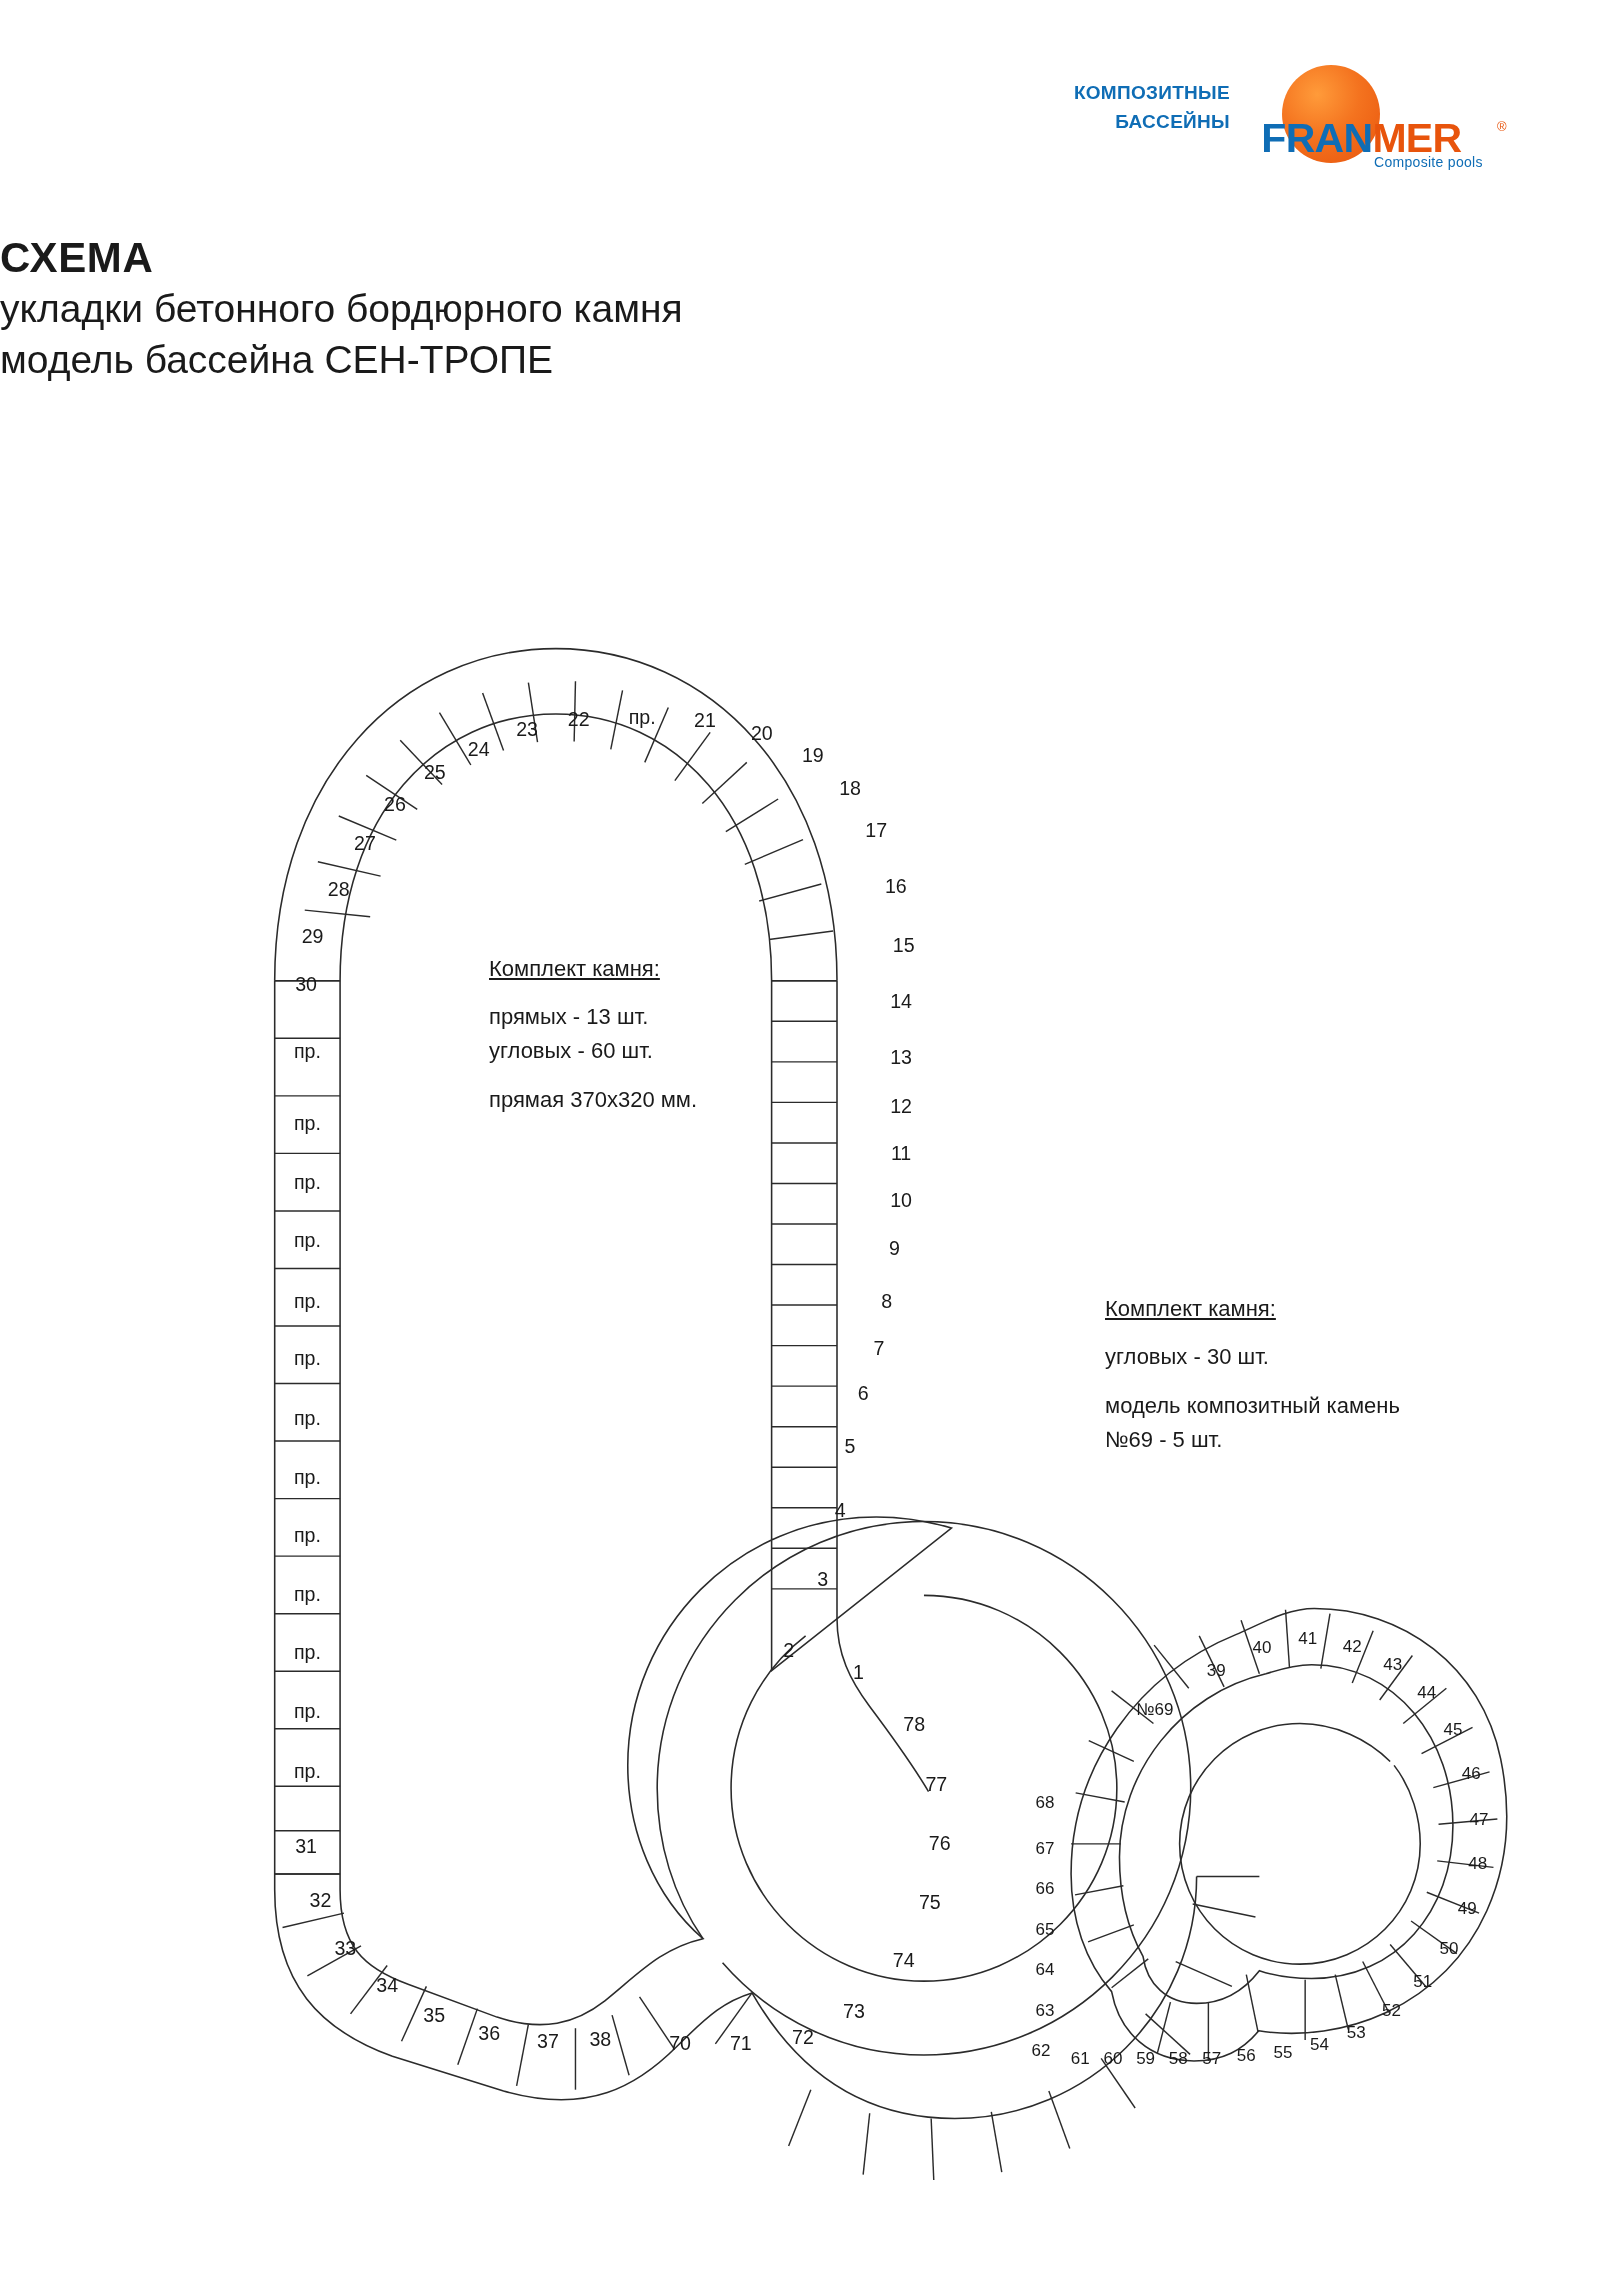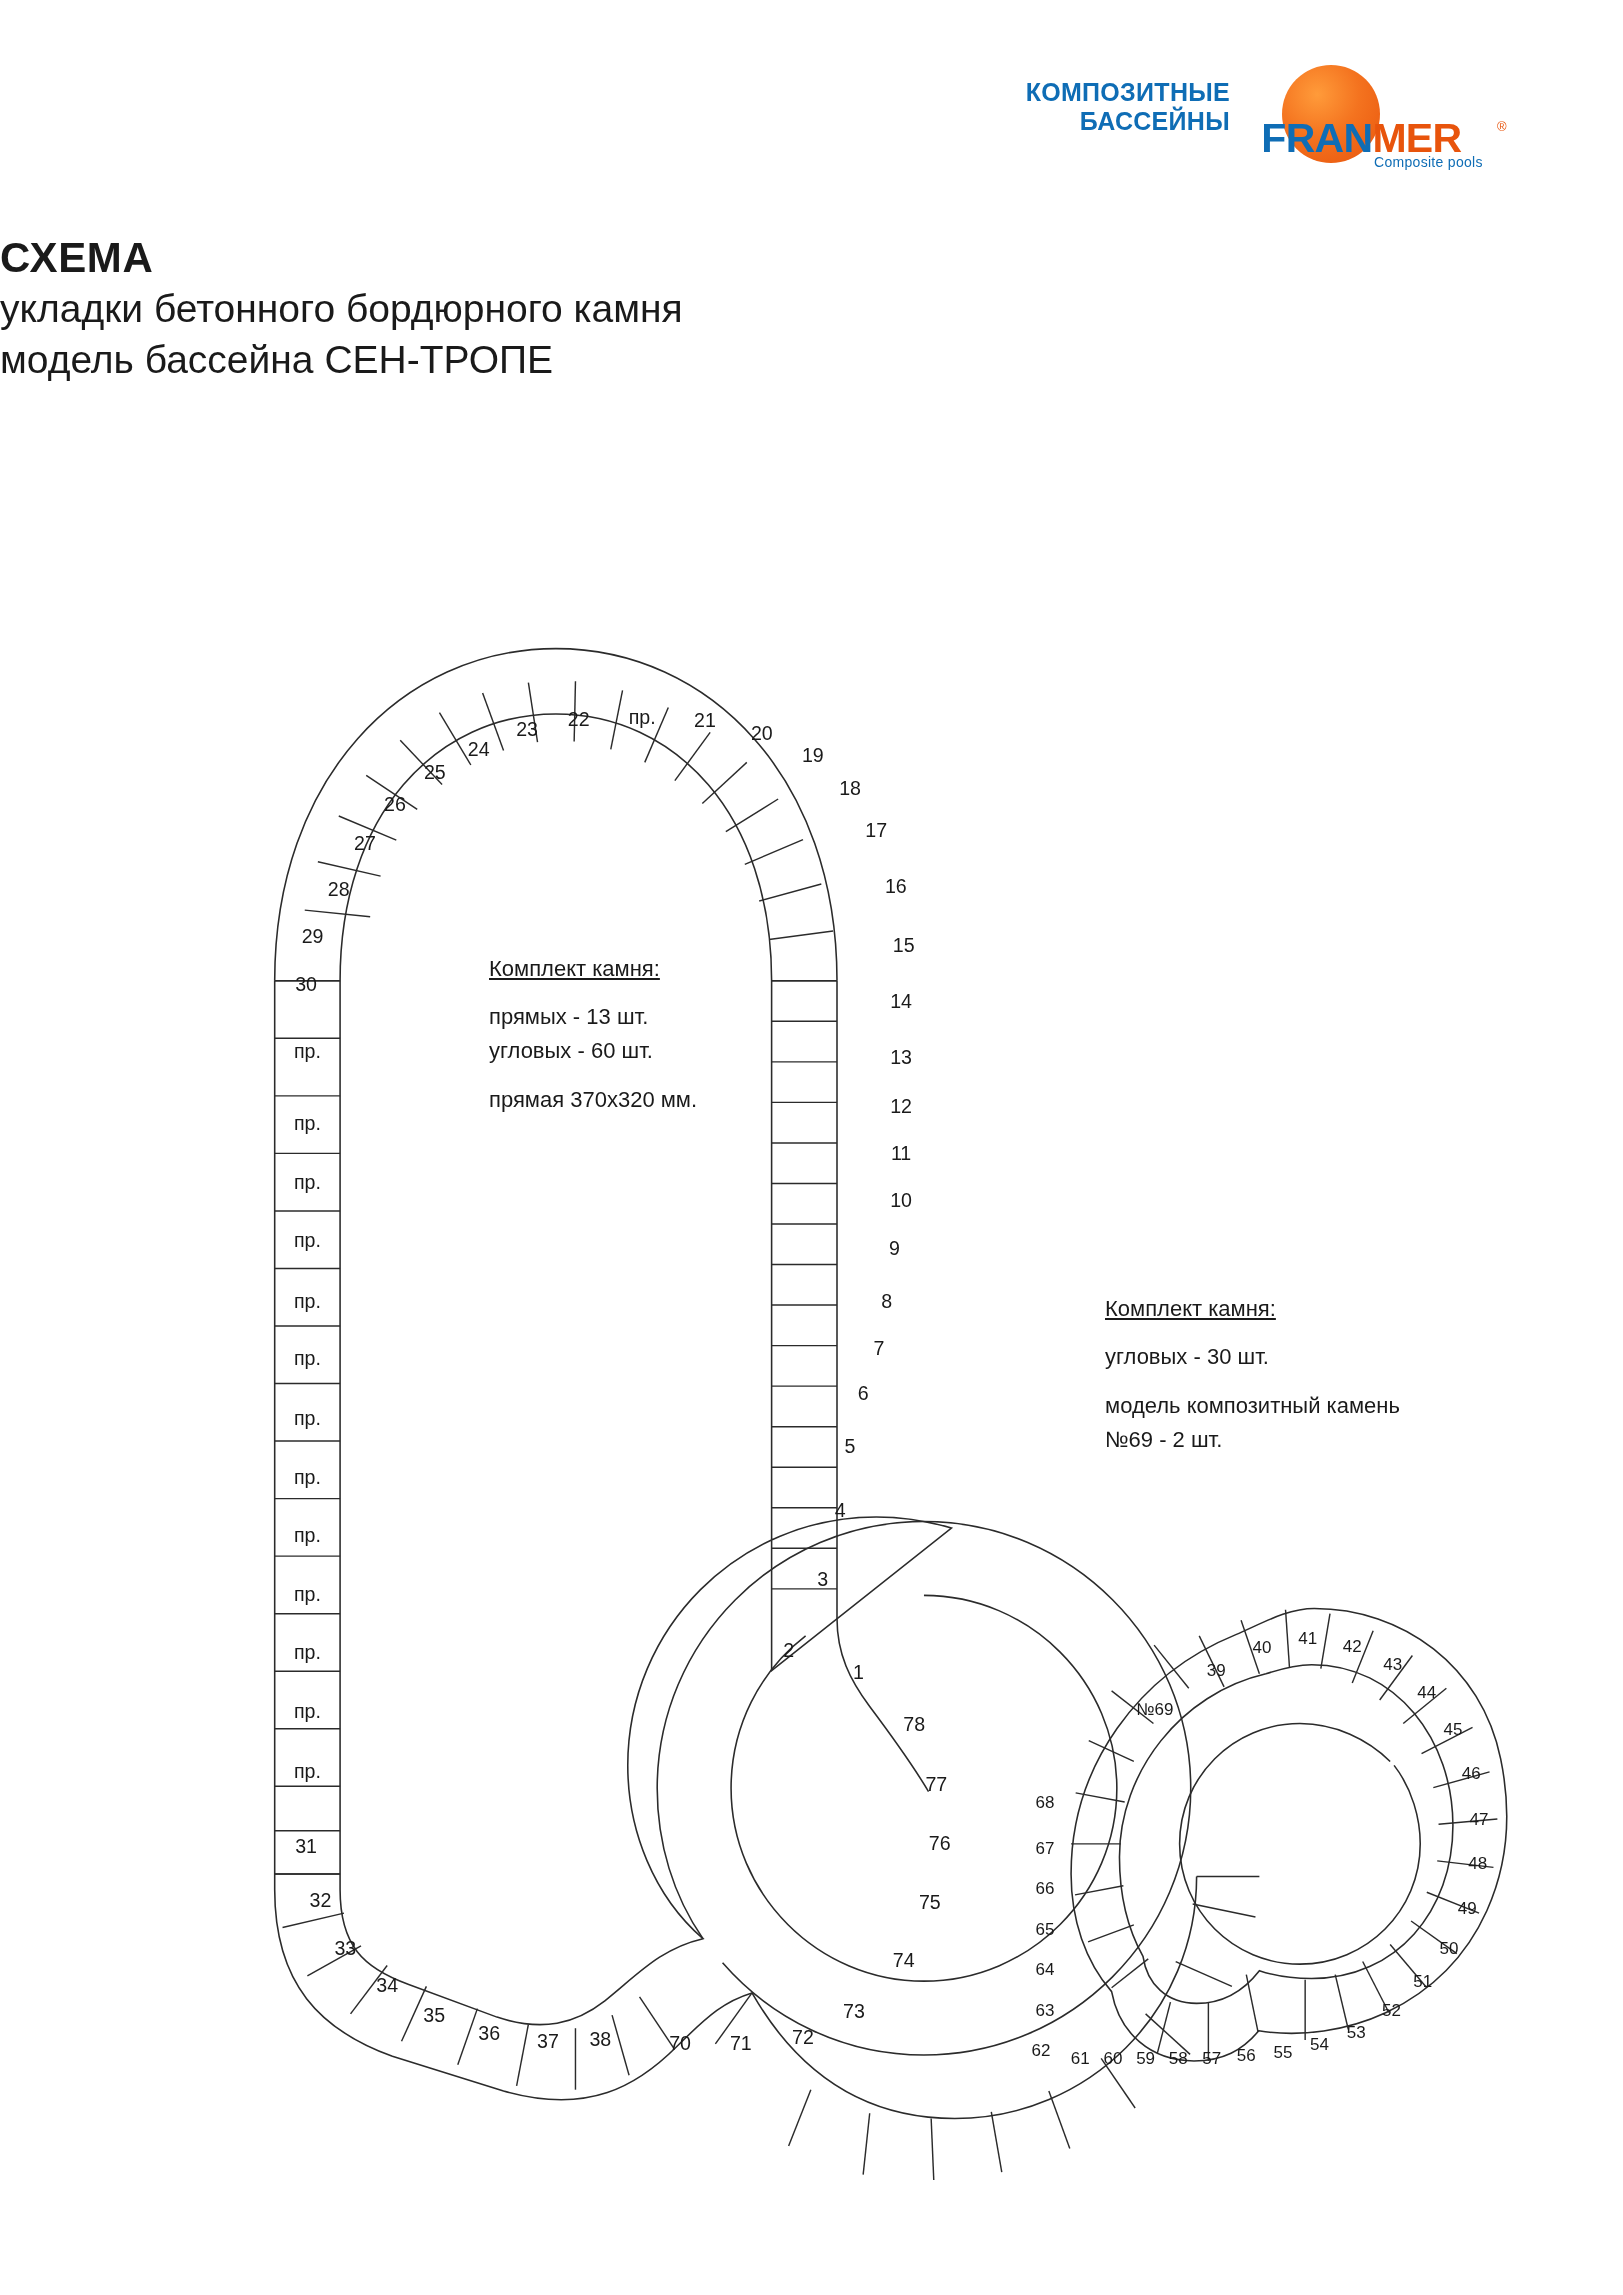--- a/index.html
+++ b/index.html
@@ -32,21 +32,21 @@
     width: 589px;
     height: 105px;
   }
   .logo-text-ru {
     position: absolute;
     left: 0;
     top: 13px;
     width: 301px;
     text-align: right;
     font-weight: bold;
-    font-size: 25px;
+    font-size: 19px;
     line-height: 29px;
     letter-spacing: 0.3px;
     color: #0f6db5;
   }
   .logo-mark {
     position: absolute;
     left: 314px;
     top: 0px;
     width: 275px;
     height: 105px;
@@ -183,21 +183,21 @@
     <div class="note-gap"></div>
     <div>прямая 370х320 мм.</div>
   </div>
 
   <div class="note note-right">
     <div class="note-head">Комплект камня:</div>
     <div class="note-gap"></div>
     <div>угловых - 30 шт.</div>
     <div class="note-gap"></div>
     <div>модель композитный камень</div>
-    <div>№69 - 2 шт.</div>
+    <div>№69 - 5 шт.</div>
   </div>
 
   <div class="svg-wrap">
     <svg width="1623" height="2295" viewBox="0 0 2482 3510" xmlns="http://www.w3.org/2000/svg">
 
       <g>
         <path class="outline" d="
           M 520 1500
           L 520 2890
           C 520 2975 555 3010 625 3035

